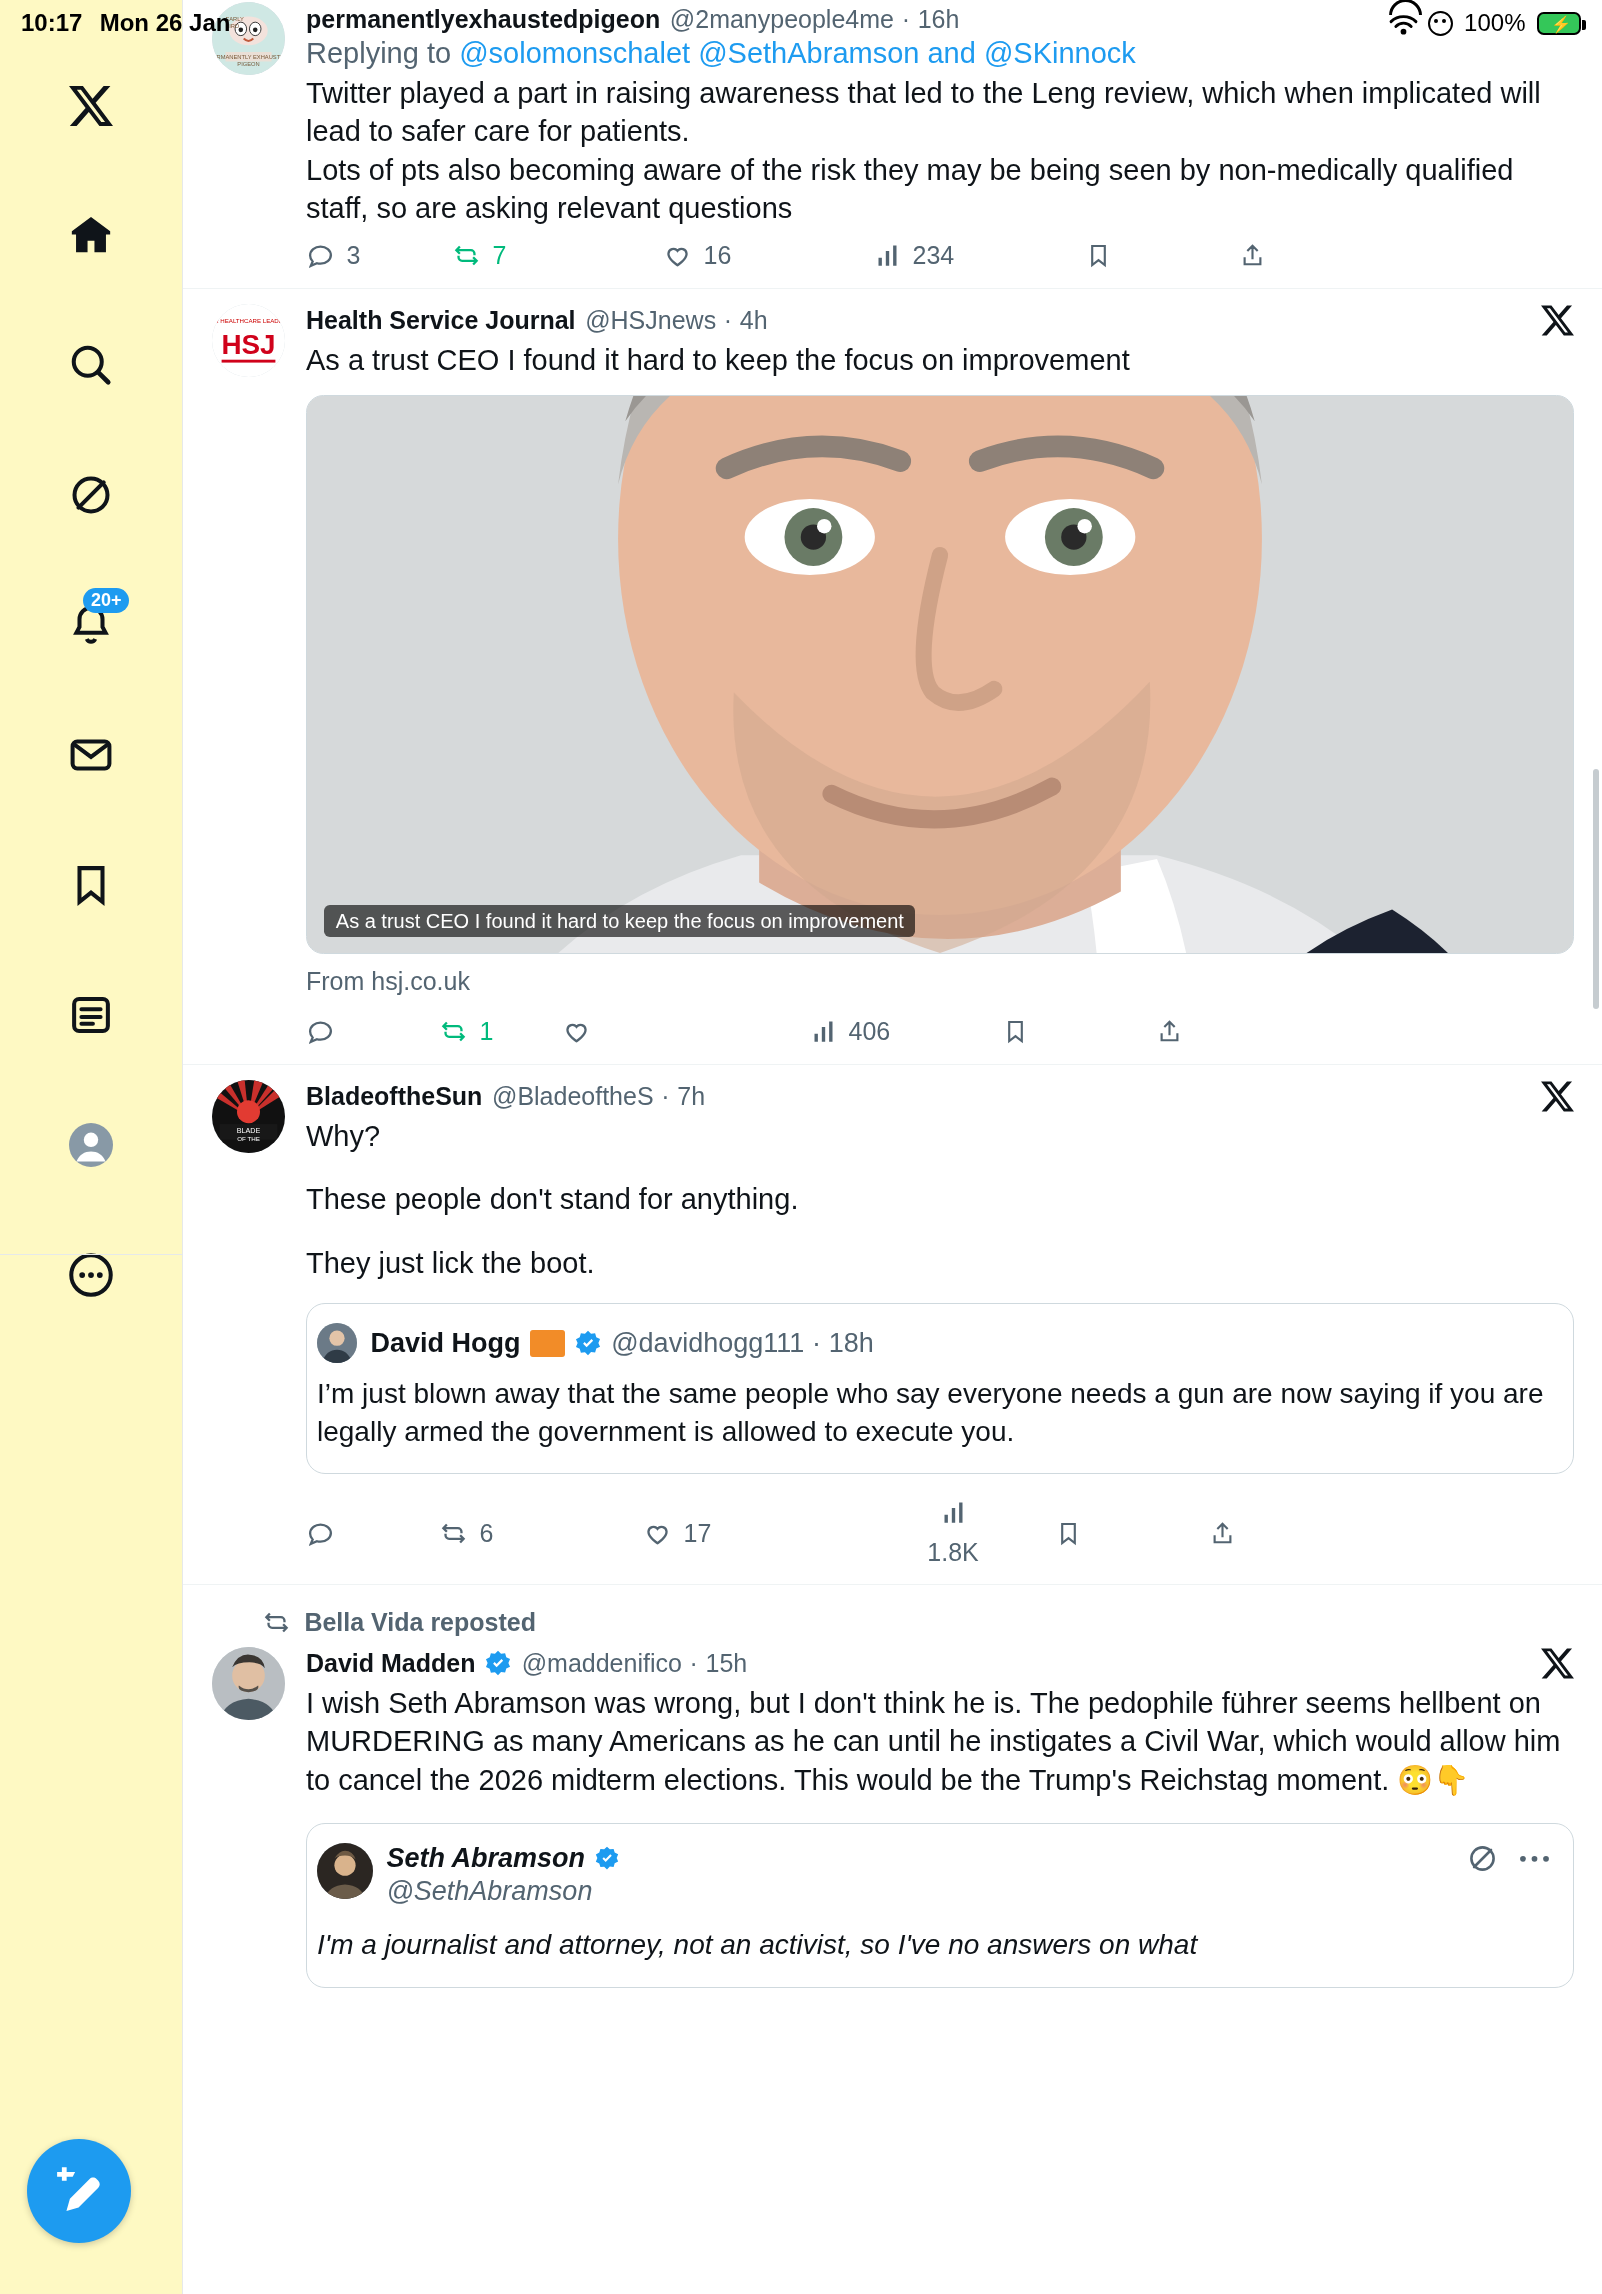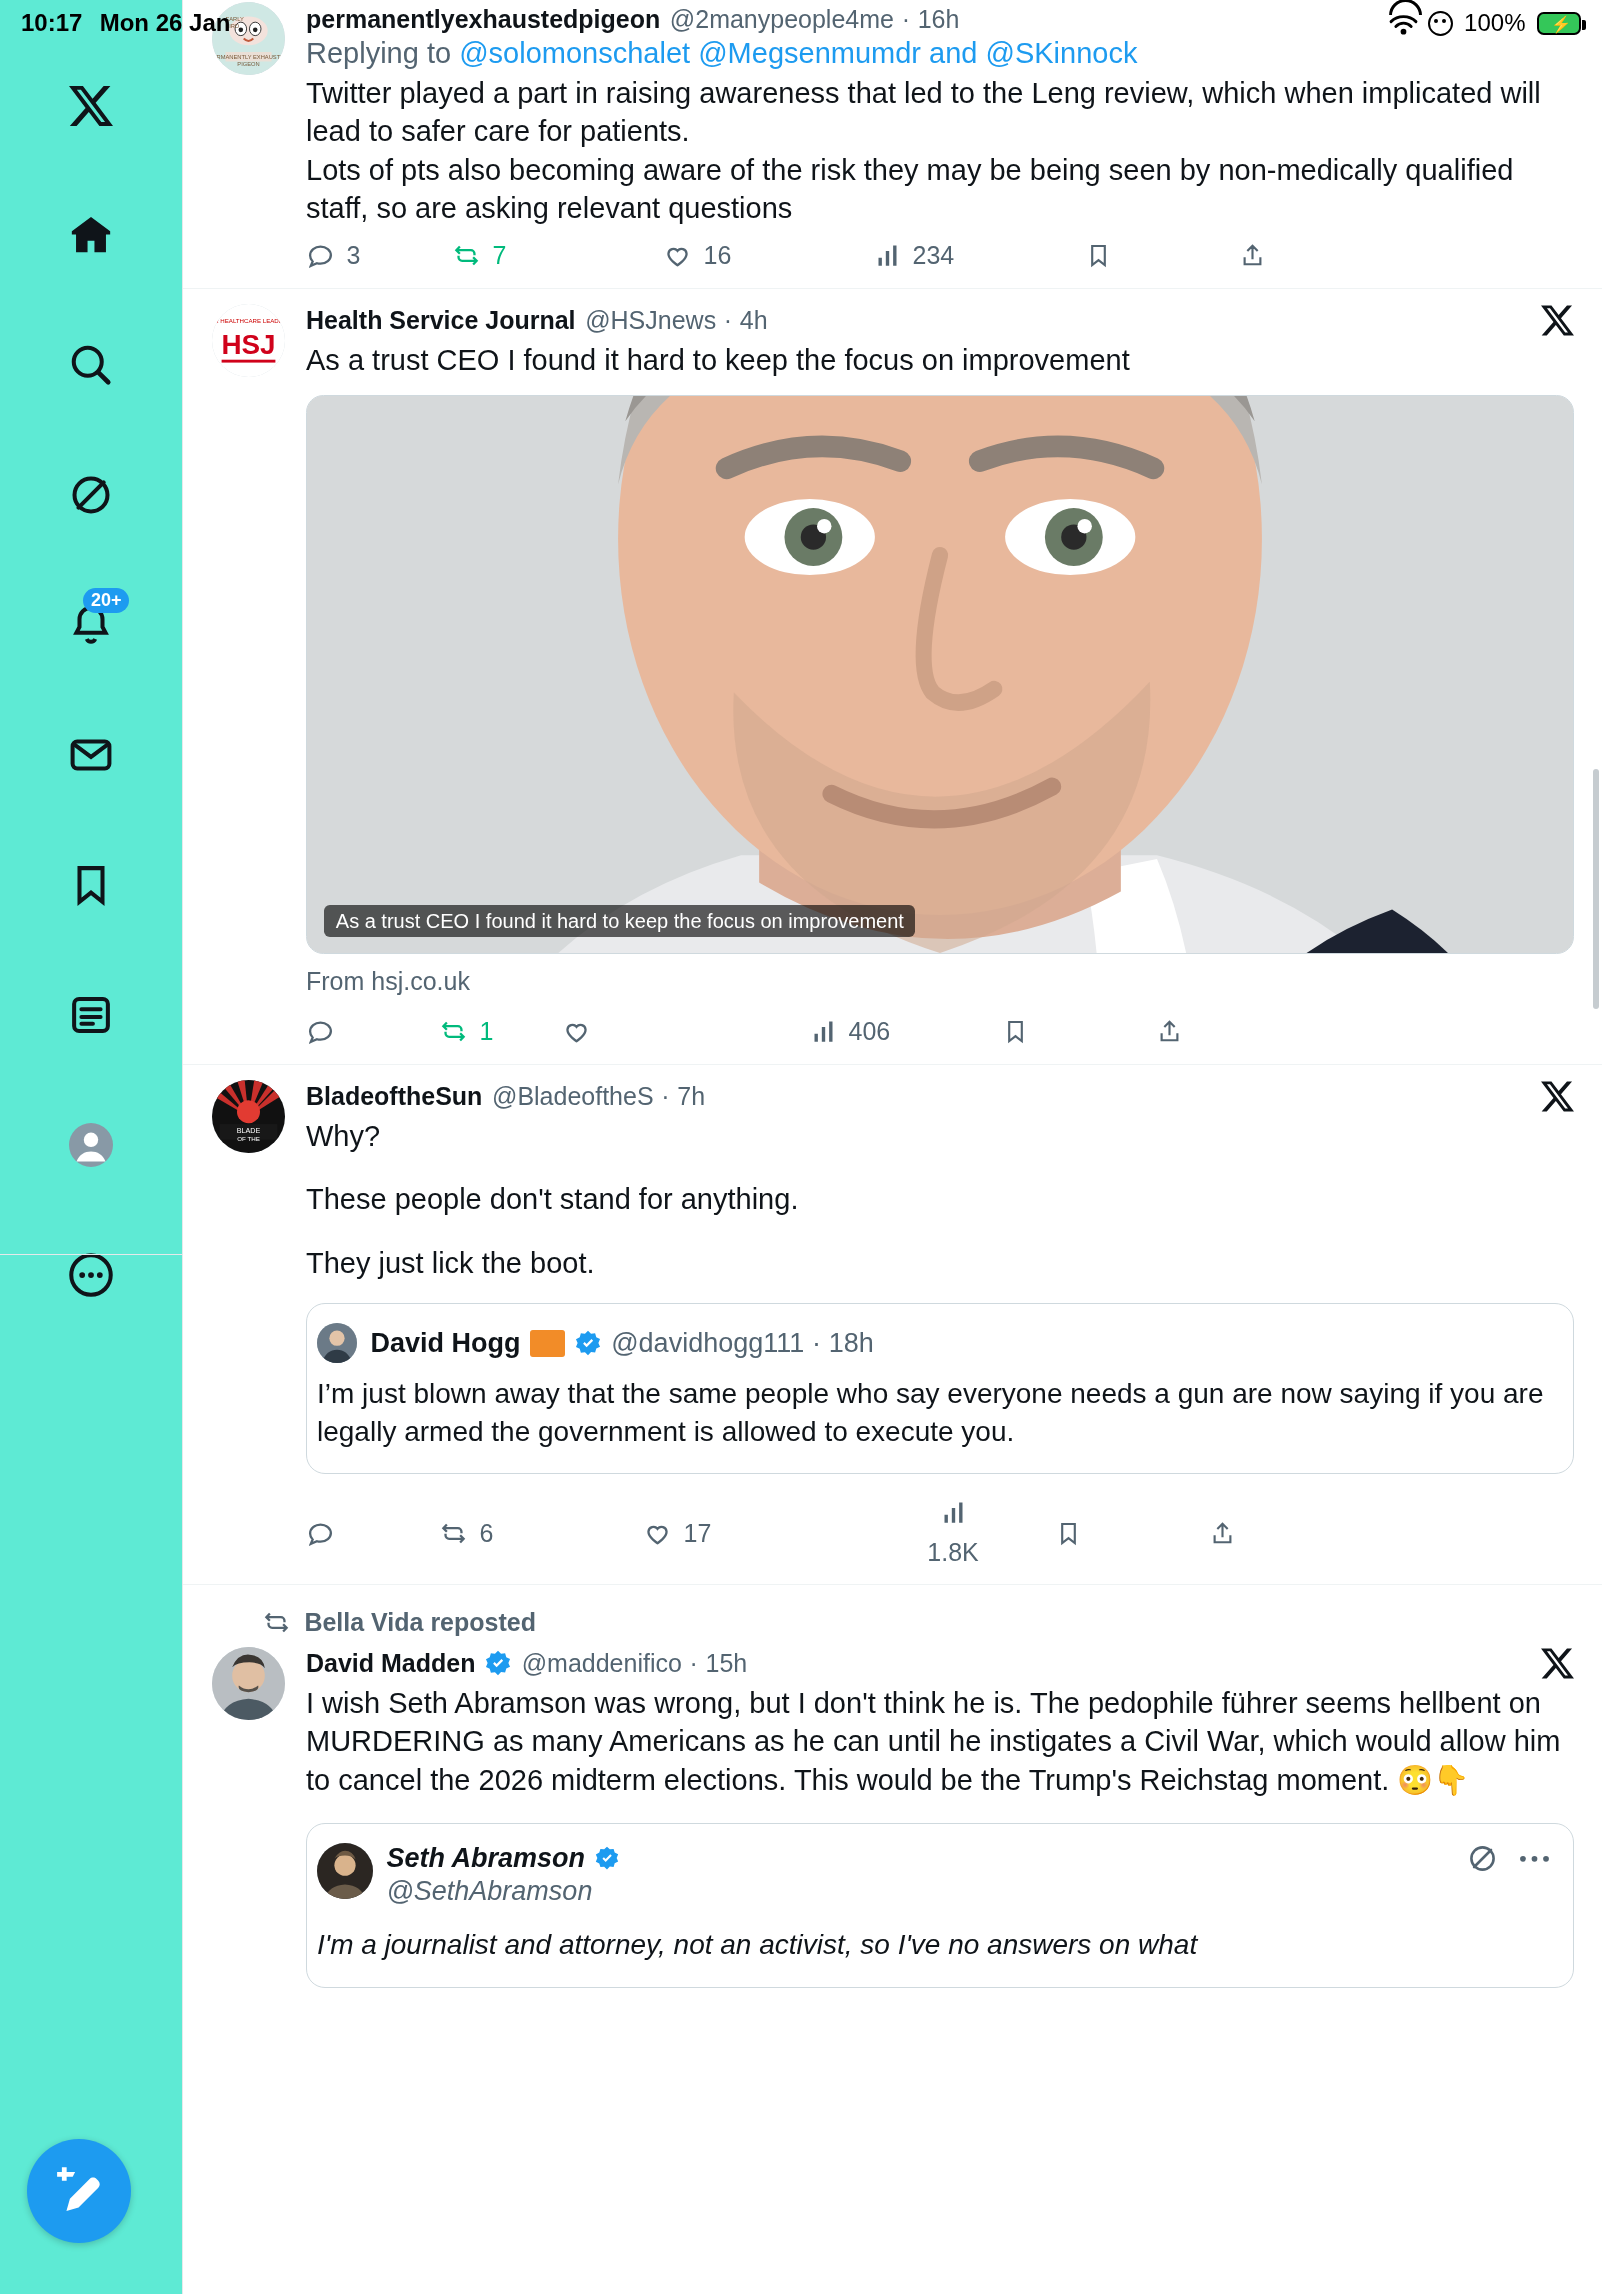--- a/index.html
+++ b/index.html
@@ -36,21 +36,21 @@
     background:linear-gradient(#34c759,#34c759); padding:0;
   }
   .battery::after{
     content:""; position:absolute; right:-6.7px; top:6.7px; width:3.8px; height:9.6px; background:#000; border-radius:0 1.9px 1.9px 0;
   }
   .bolt{ position:absolute; left:12.5px; top:1px; color:#fff; font-size:16.3px; line-height:19px; }
 
   
   .rail{
     position:absolute; top:0; left:0; width:183px; height:2294px;
-    border-right:1px solid #e6e9ea; background:#5eead4; z-index:30;
+    border-right:1px solid #e6e9ea; background:#fef9c3; z-index:30;
   }
   .rail-inner{ display:flex; flex-direction:column; align-items:center; padding-top:50px; }
   .rail-item{
     width:92px; height:92px; display:flex; align-items:center; justify-content:center;
     position:relative; border-radius:50%;
   }
   .rail-sep{
     position:absolute; left:0; top:1254px; width:183px; height:1px; background:#e6e9ea;
   }
   .badge{
@@ -247,21 +247,21 @@
         </svg>
       </div>
       <div class="body">
         <div class="head" style="margin-top:3.8px;">
           <span class="name">permanentlyexhaustedpigeon</span>
           <span class="handle">@2manypeople4me</span>
           <span class="dot">·</span>
           <span class="time">16h</span>
         </div>
         <div class="reply-line">
-          <span>Replying to </span><span class="link">@solomonschalet @Megsenmumdr and @SKinnock</span>
+          <span>Replying to </span><span class="link">@solomonschalet @SethAbramson and @SKinnock</span>
         </div>
         <div class="text">Twitter played a part in raising awareness that led to the Leng review, which when implicated will lead to safer care for patients.
 Lots of pts also becoming aware of the risk they may be being seen by non-medically qualified staff, so are asking relevant questions</div>
         <div class="actions">
           <div class="act" style="width:146px;">
             <svg width="29" height="29" viewBox="0 0 24 24">
                 <path fill="none" stroke="#536471" stroke-width="1.9" d="M20.6 11.4c0 4.1-3.9 7.4-8.6 7.4-1 0-2-.1-2.9-.4L4 20.6l1.5-3.6c-1.3-1.3-2.1-3-2.1-5 0-4.1 3.9-7.4 8.6-7.4s8.6 3.3 8.6 7.4Z"></path>
               </svg>
             <span class="cnt">3</span>
           </div>

